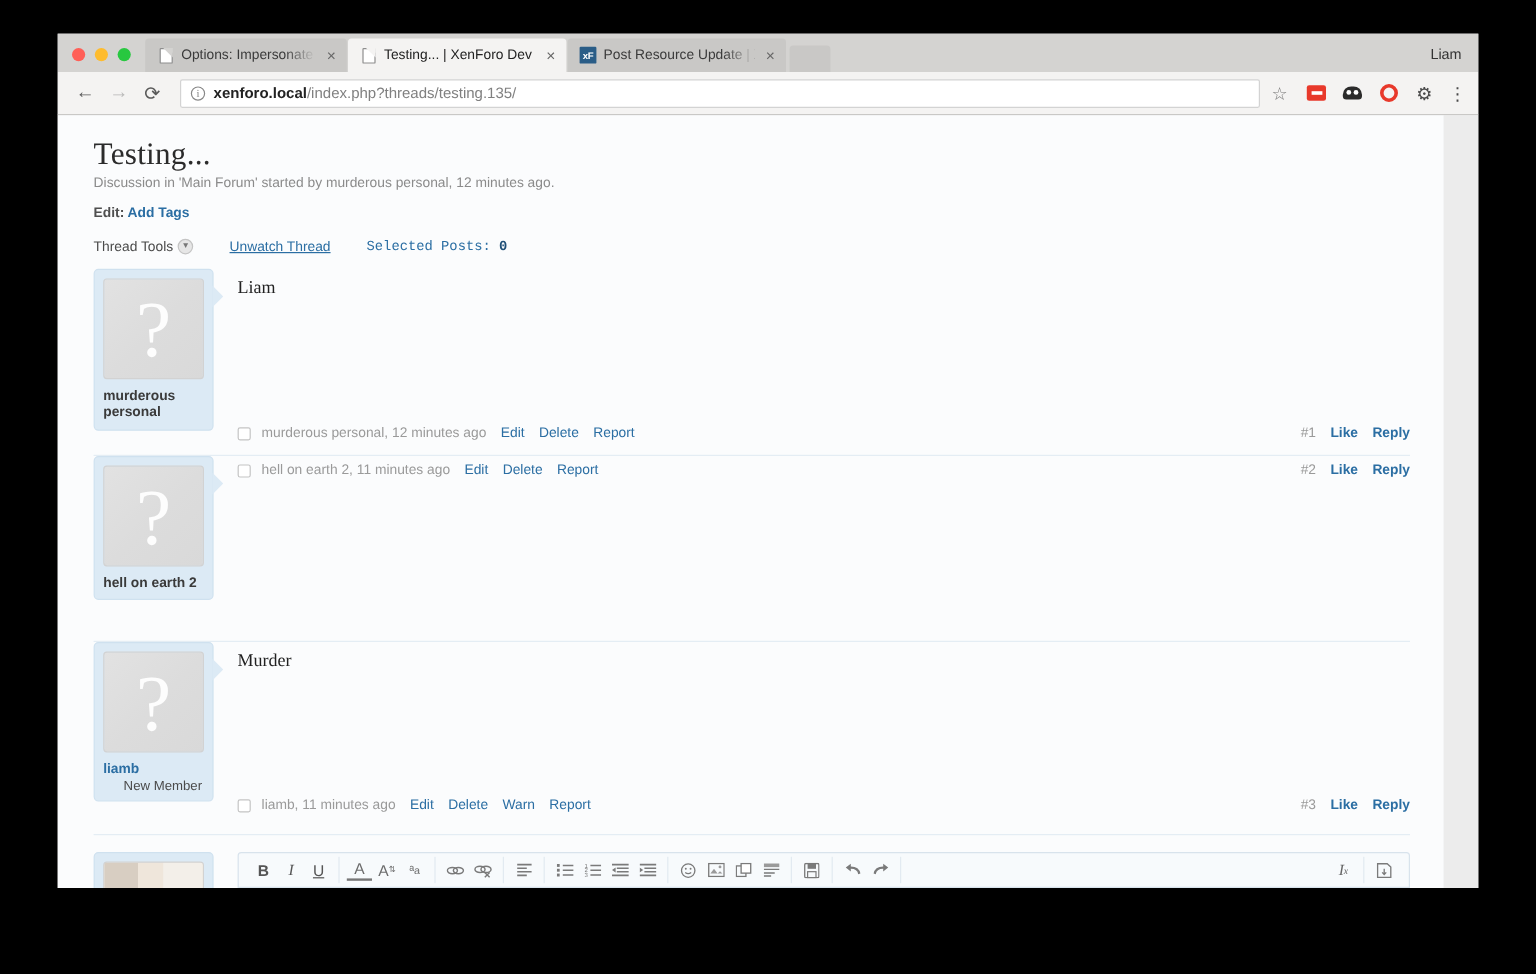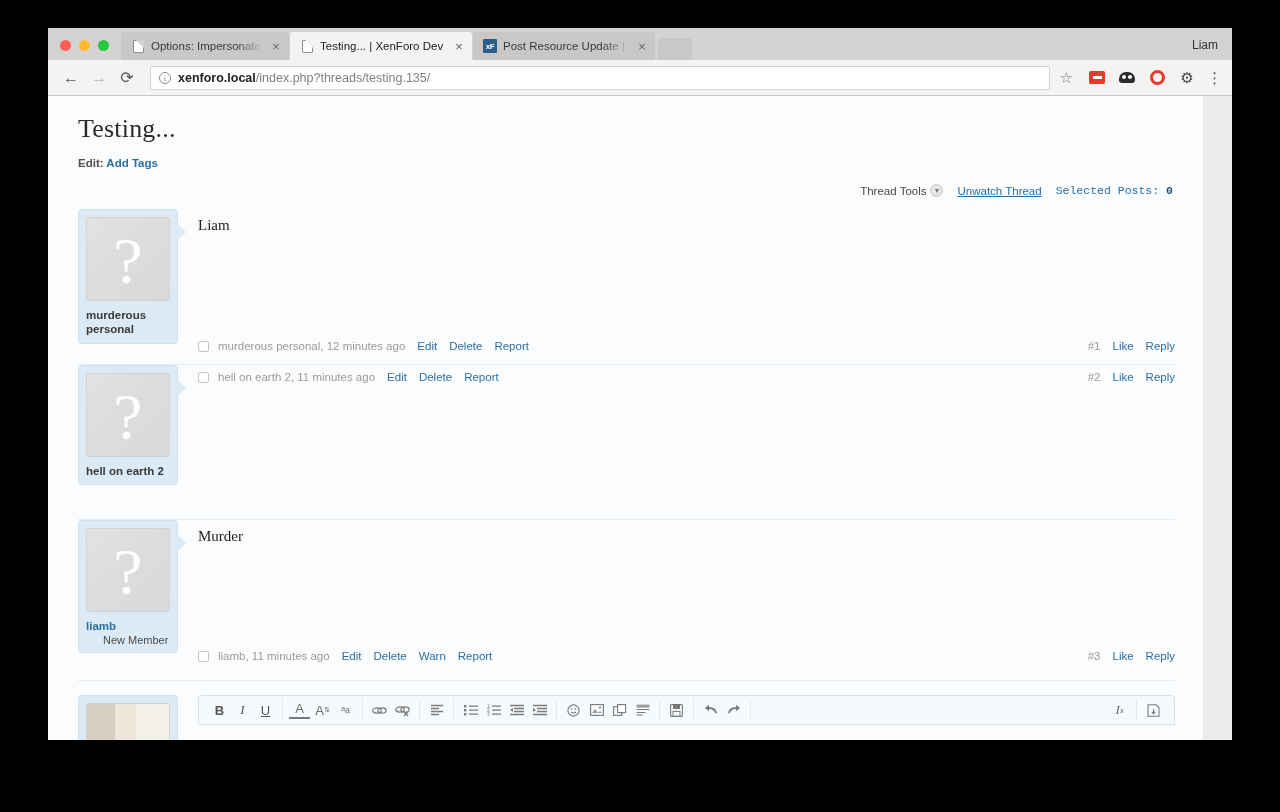--- a/index.html
+++ b/index.html
@@ -222,22 +222,22 @@
   }
   .tags-row {
     font-size: 11.5px;
     color: #4f4f4f;
     margin-top: 13px;
     font-weight: bold;
   }
   .tags-row a { color: #2b6ea3; text-decoration: none; }
 
   .thread-tools {
-    display: flex; align-items: center; justify-content: flex-end;
-    gap: 14px;
+    display: flex; align-items: center; justify-content: flex-start;
+    gap: 30px;
     font-size: 11.5px;
     margin-top: 15px;
     padding-right: 2px;
   }
   .tt-label { color: #4a4a4a; display: flex; align-items: center; gap: 4px; }
   .tt-caret {
     width: 13px; height: 13px; border-radius: 50%;
     background: #e6e6e6; border: 1px solid #c4c4c4;
     display: inline-flex; align-items: center; justify-content: center;
     font-size: 7px; color: #777; line-height: 1;
@@ -340,21 +340,21 @@
     border-radius: 2px;
     background: #fff;
     margin-right: 9px;
     flex: 0 0 11px;
   }
   .msg-meta { color: #9a9a9a; margin-right: 12px; }
   .msg-actions { display: flex; gap: 12px; }
   .msg-actions a { color: #2b6ea3; text-decoration: none; }
   .msg-right { margin-left: auto; display: flex; align-items: center; gap: 12px; }
   .post-num { color: #9a9a9a; }
-  .msg-right a { color: #2b6ea3; text-decoration: none; font-weight: normal; }
+  .msg-right a { color: #2b6ea3; text-decoration: none; font-weight: bold; }
 
   
   #editor {
     margin-top: 6px;
     border-top: 1px solid #e4edf4;
     padding-top: 14px;
     display: flex;
   }
   .ed-user {
     width: 100px; flex: 0 0 100px;
@@ -474,20 +474,21 @@
       <span class="ext gear-ic">⚙</span>
       <span class="kebab">⋮</span>
     </div>
 
     <div id="viewport">
       <div id="gutter"></div>
       <div id="page">
         <div id="pagewrap">
 
           <h1 class="thread-title">Testing...</h1>
+          <div class="thread-sub">Discussion in 'Main Forum' started by murderous personal, 12 minutes ago.</div>
 
           <div class="tags-row">
             <span>Edit:</span>
             <a href="#">Add Tags</a>
           </div>
 
           <div class="thread-tools">
             <span class="tt-label">
               <span>Thread Tools</span>
               <span class="tt-caret">▼</span>

